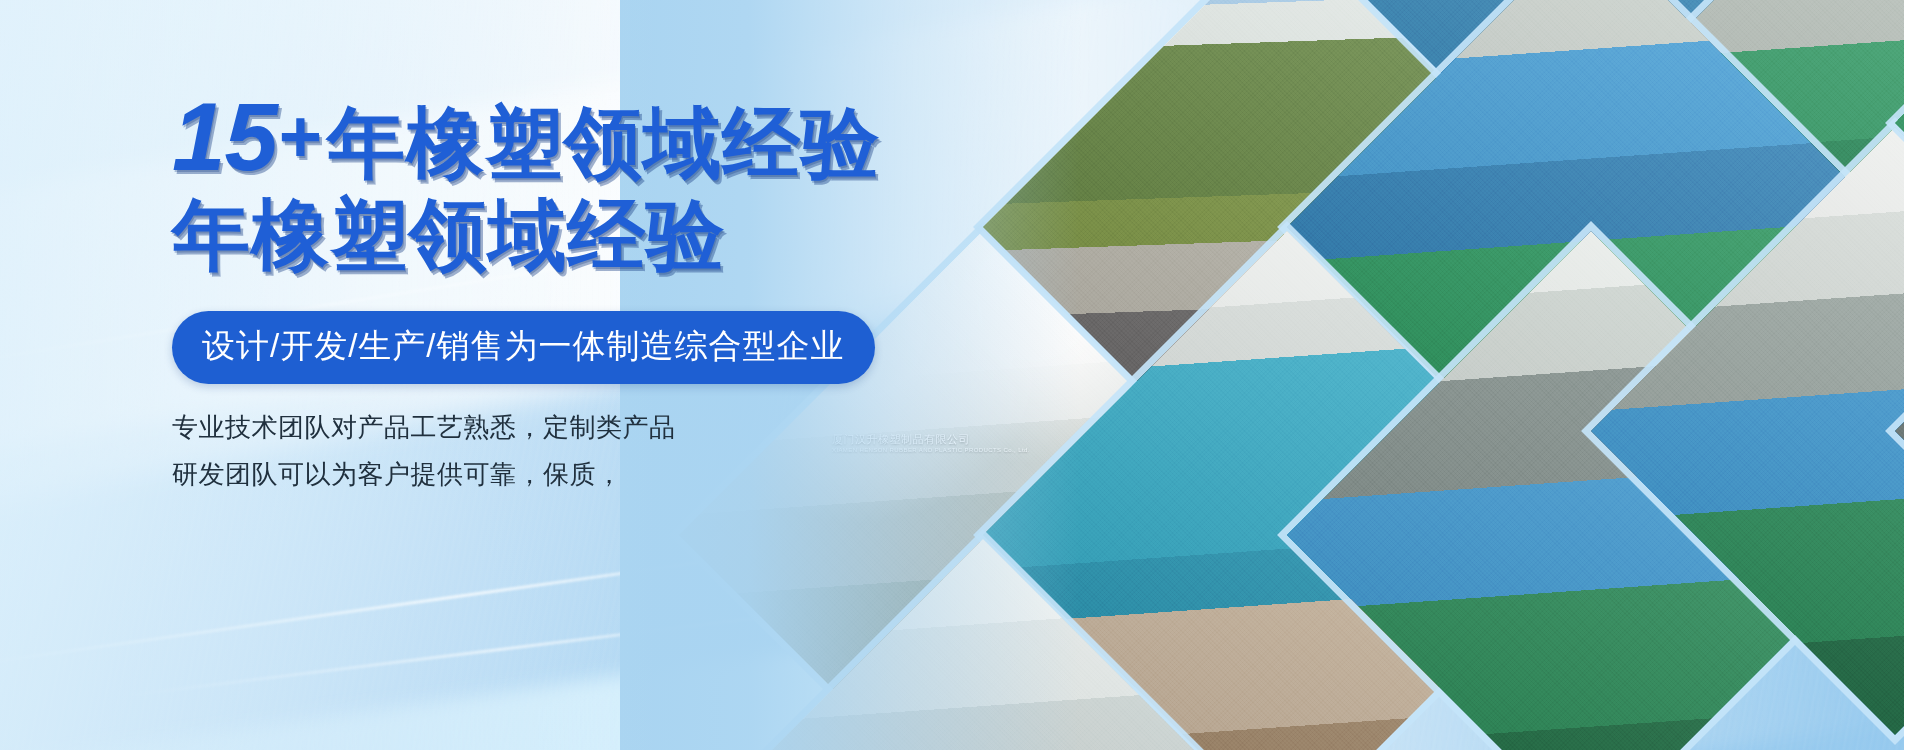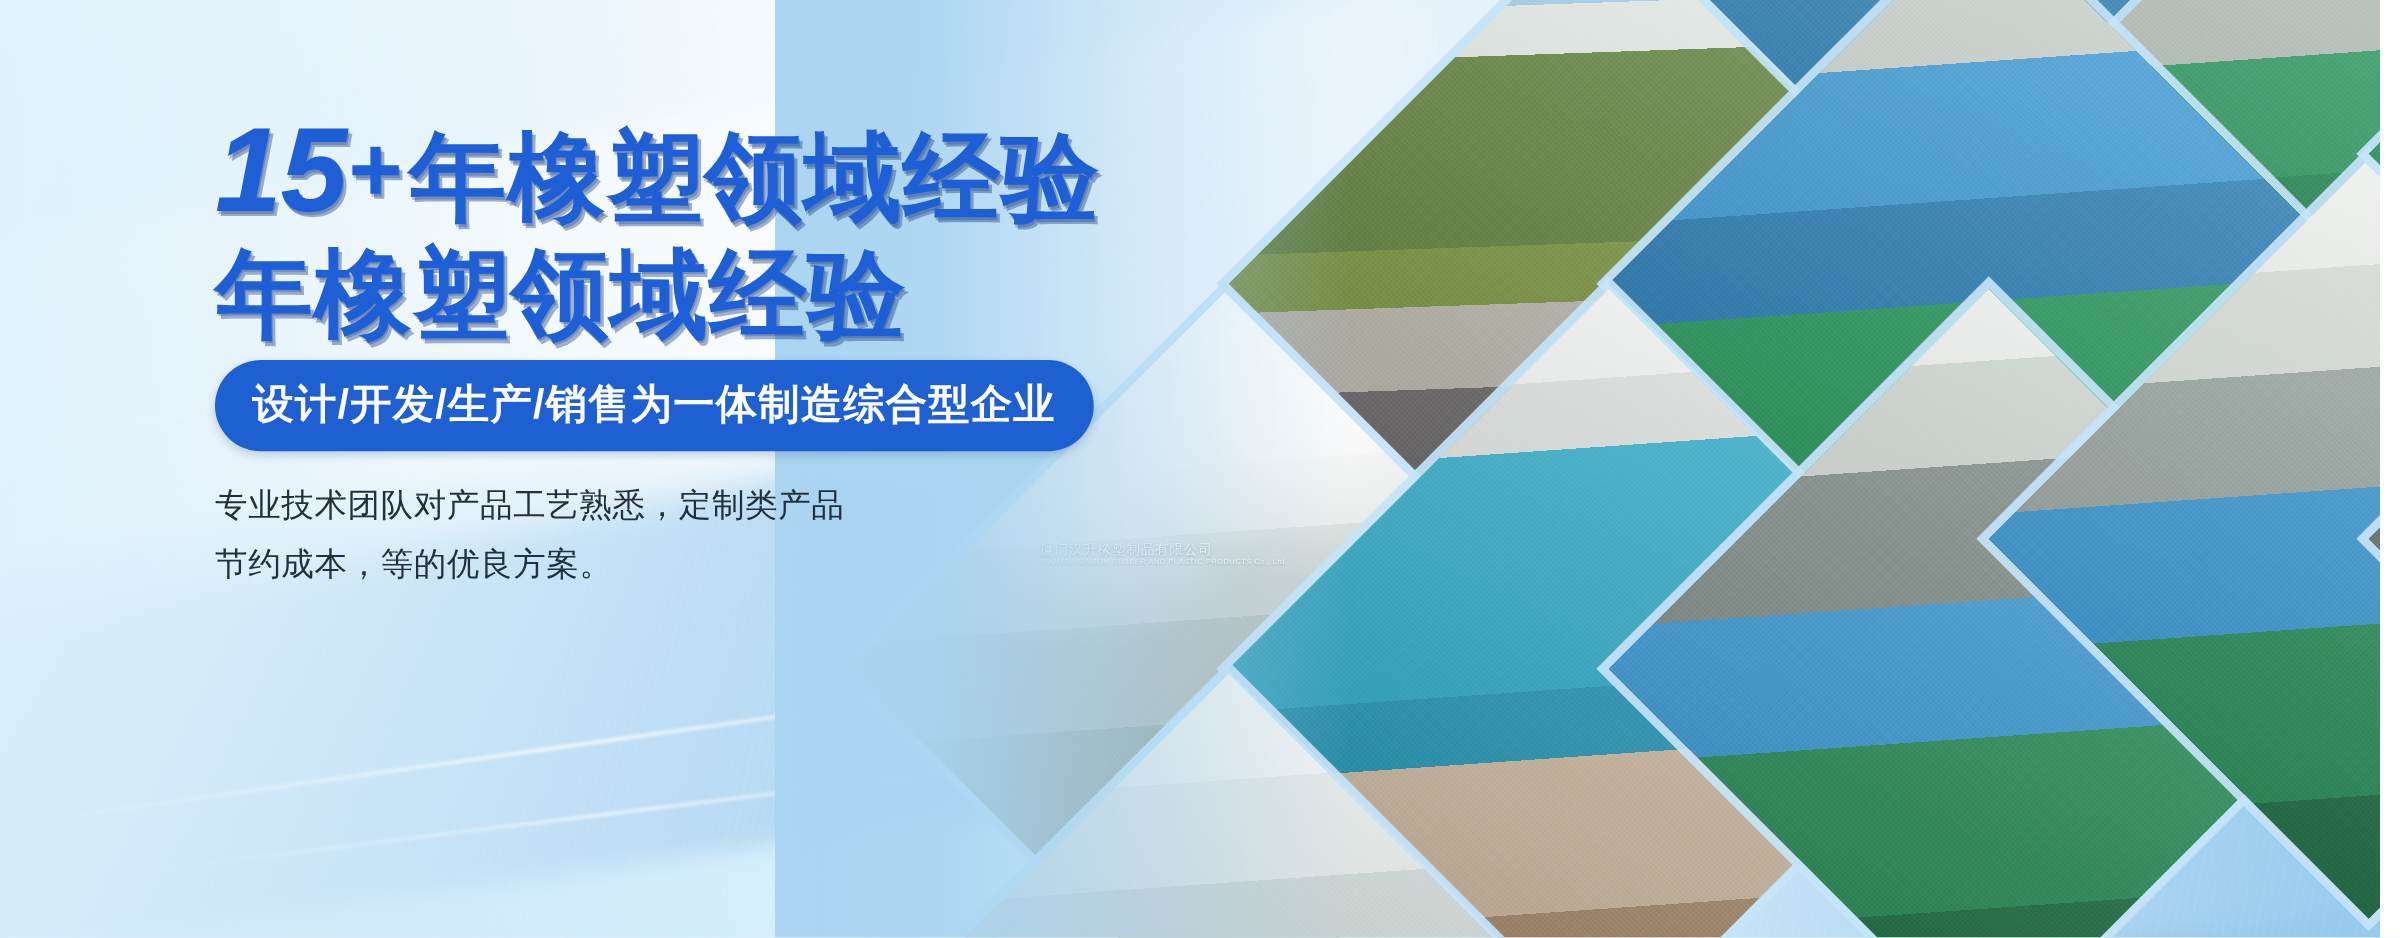--- a/index.html
+++ b/index.html
@@ -89,25 +89,25 @@
   }
   .hl-plus{
     font-size:74px;
     font-weight:700;
     vertical-align:8px;
     padding:0 4px 0 0;
   }
 
   .badge{
     display:inline-block;
-    margin-top:12px;
+    margin-top:35px;
     background:#1e5fd2;
     color:#ffffff;
     font-size:33px;
-    font-weight:700;
+    font-weight:400;
     letter-spacing:1px;
     padding:13px 30px 15px 30px;
     border-radius:40px;
     white-space:nowrap;
     box-shadow:0 3px 8px rgba(20,60,130,.22);
   }
 
   .body-copy{
     margin-top:20px;
     color:#20303e;
@@ -343,18 +343,18 @@
     <h1 class="headline hl-line1">
       <span class="hl-num">15</span><span class="hl-plus">+</span><span>年橡塑领域经验</span>
     </h1>
 
     <h1 class="headline hl-line2">年橡塑领域经验</h1>
 
     <div class="badge">设计/开发/生产/销售为一体制造综合型企业</div>
 
     <div class="body-copy">
       <p>专业技术团队对产品工艺熟悉，定制类产品</p>
-      <p>节约成本，等的优良方案。</p>
+      <p>研发团队可以为客户提供可靠，保质，</p>
     </div>
 
   </div>
 
 </div>
 
 </body></html>

